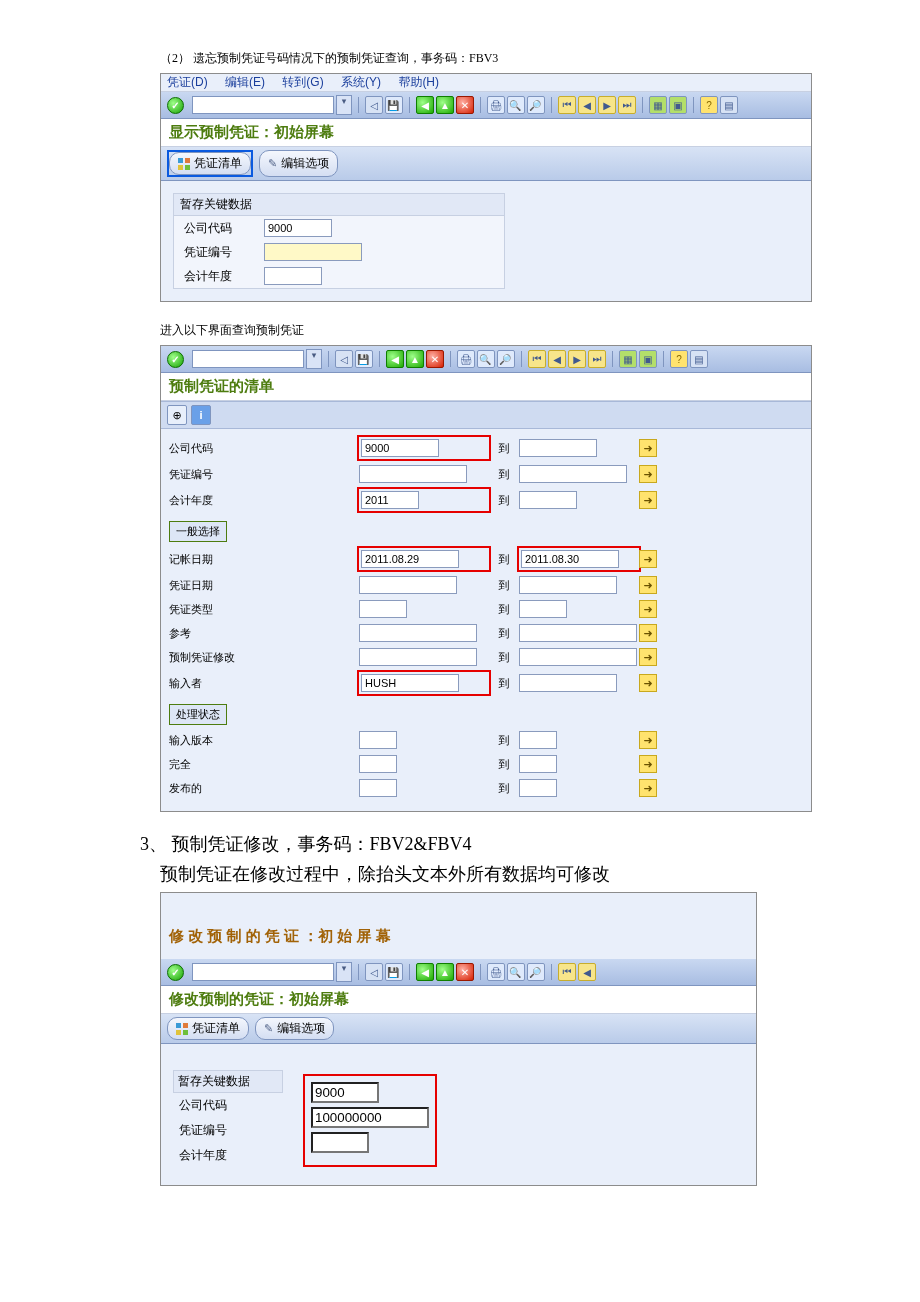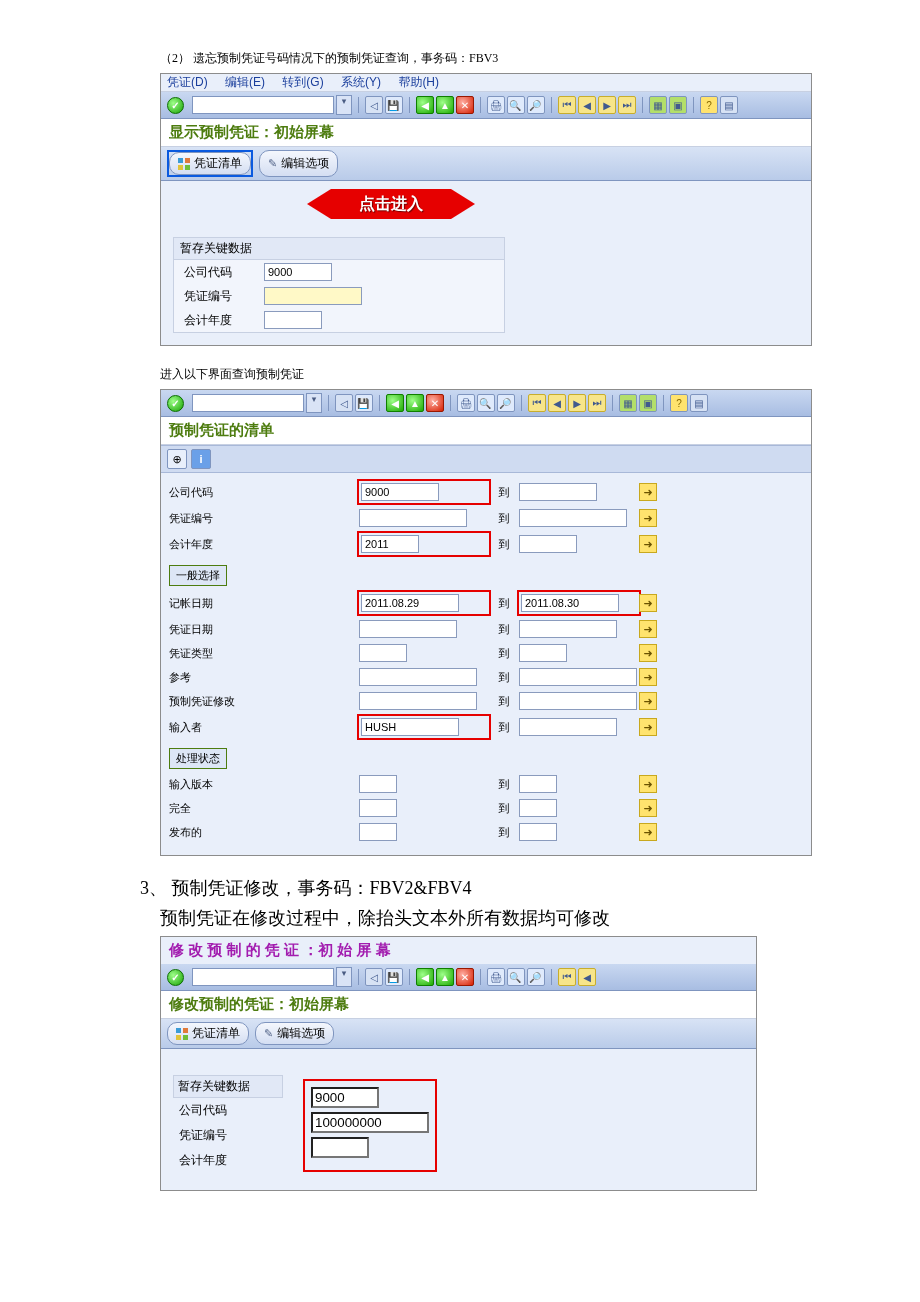--- a/index.html
+++ b/index.html
@@ -233,24 +233,25 @@
     background: #e8effb;
     display: inline-flex; align-items: center; justify-content: center;
     font-size: 11px;
     cursor: pointer;
   }
   .exec-btn.clock { font-family: Arial; }
   .exec-btn.info { background: #6aa0e8; color: #fff; font-weight: bold; }
 
   
   .sap-window.faded .window-head {
-    color: #a21caf;
+    color: #a16207;
     font-size: 15px;
-    padding: 4px 8px;
+    padding: 13px 8px;
     font-weight: bold;
+    margin-top: 21px;
   }
   .big-red-box {
     border: 2px solid #e60000;
     margin: 4px 6px 4px 130px;
     padding: 4px 6px 10px 6px;
     display: inline-block;
   }
 </style>
 </head>
 <body>
@@ -303,23 +304,20 @@
         <span class="grid-ico"></span>
         <span>凭证清单</span>
       </span>
     </span>
     <span class="sap-btn">
       <span class="pencil-ico">✎</span>
       <span>编辑选项</span>
     </span>
   </div>
 
-  <div class="callout-arrow">
-    <div class="body">点击进入</div>
-  </div>
 
   <div class="form-panel">
     <div class="legend">暂存关键数据</div>
     <div class="form-row">
       <span class="lbl">公司代码</span>
       <input class="std" style="width: 60px;" value="9000">
     </div>
     <div class="form-row">
       <span class="lbl">凭证编号</span>
       <input class="req" style="width: 90px;" value="">

